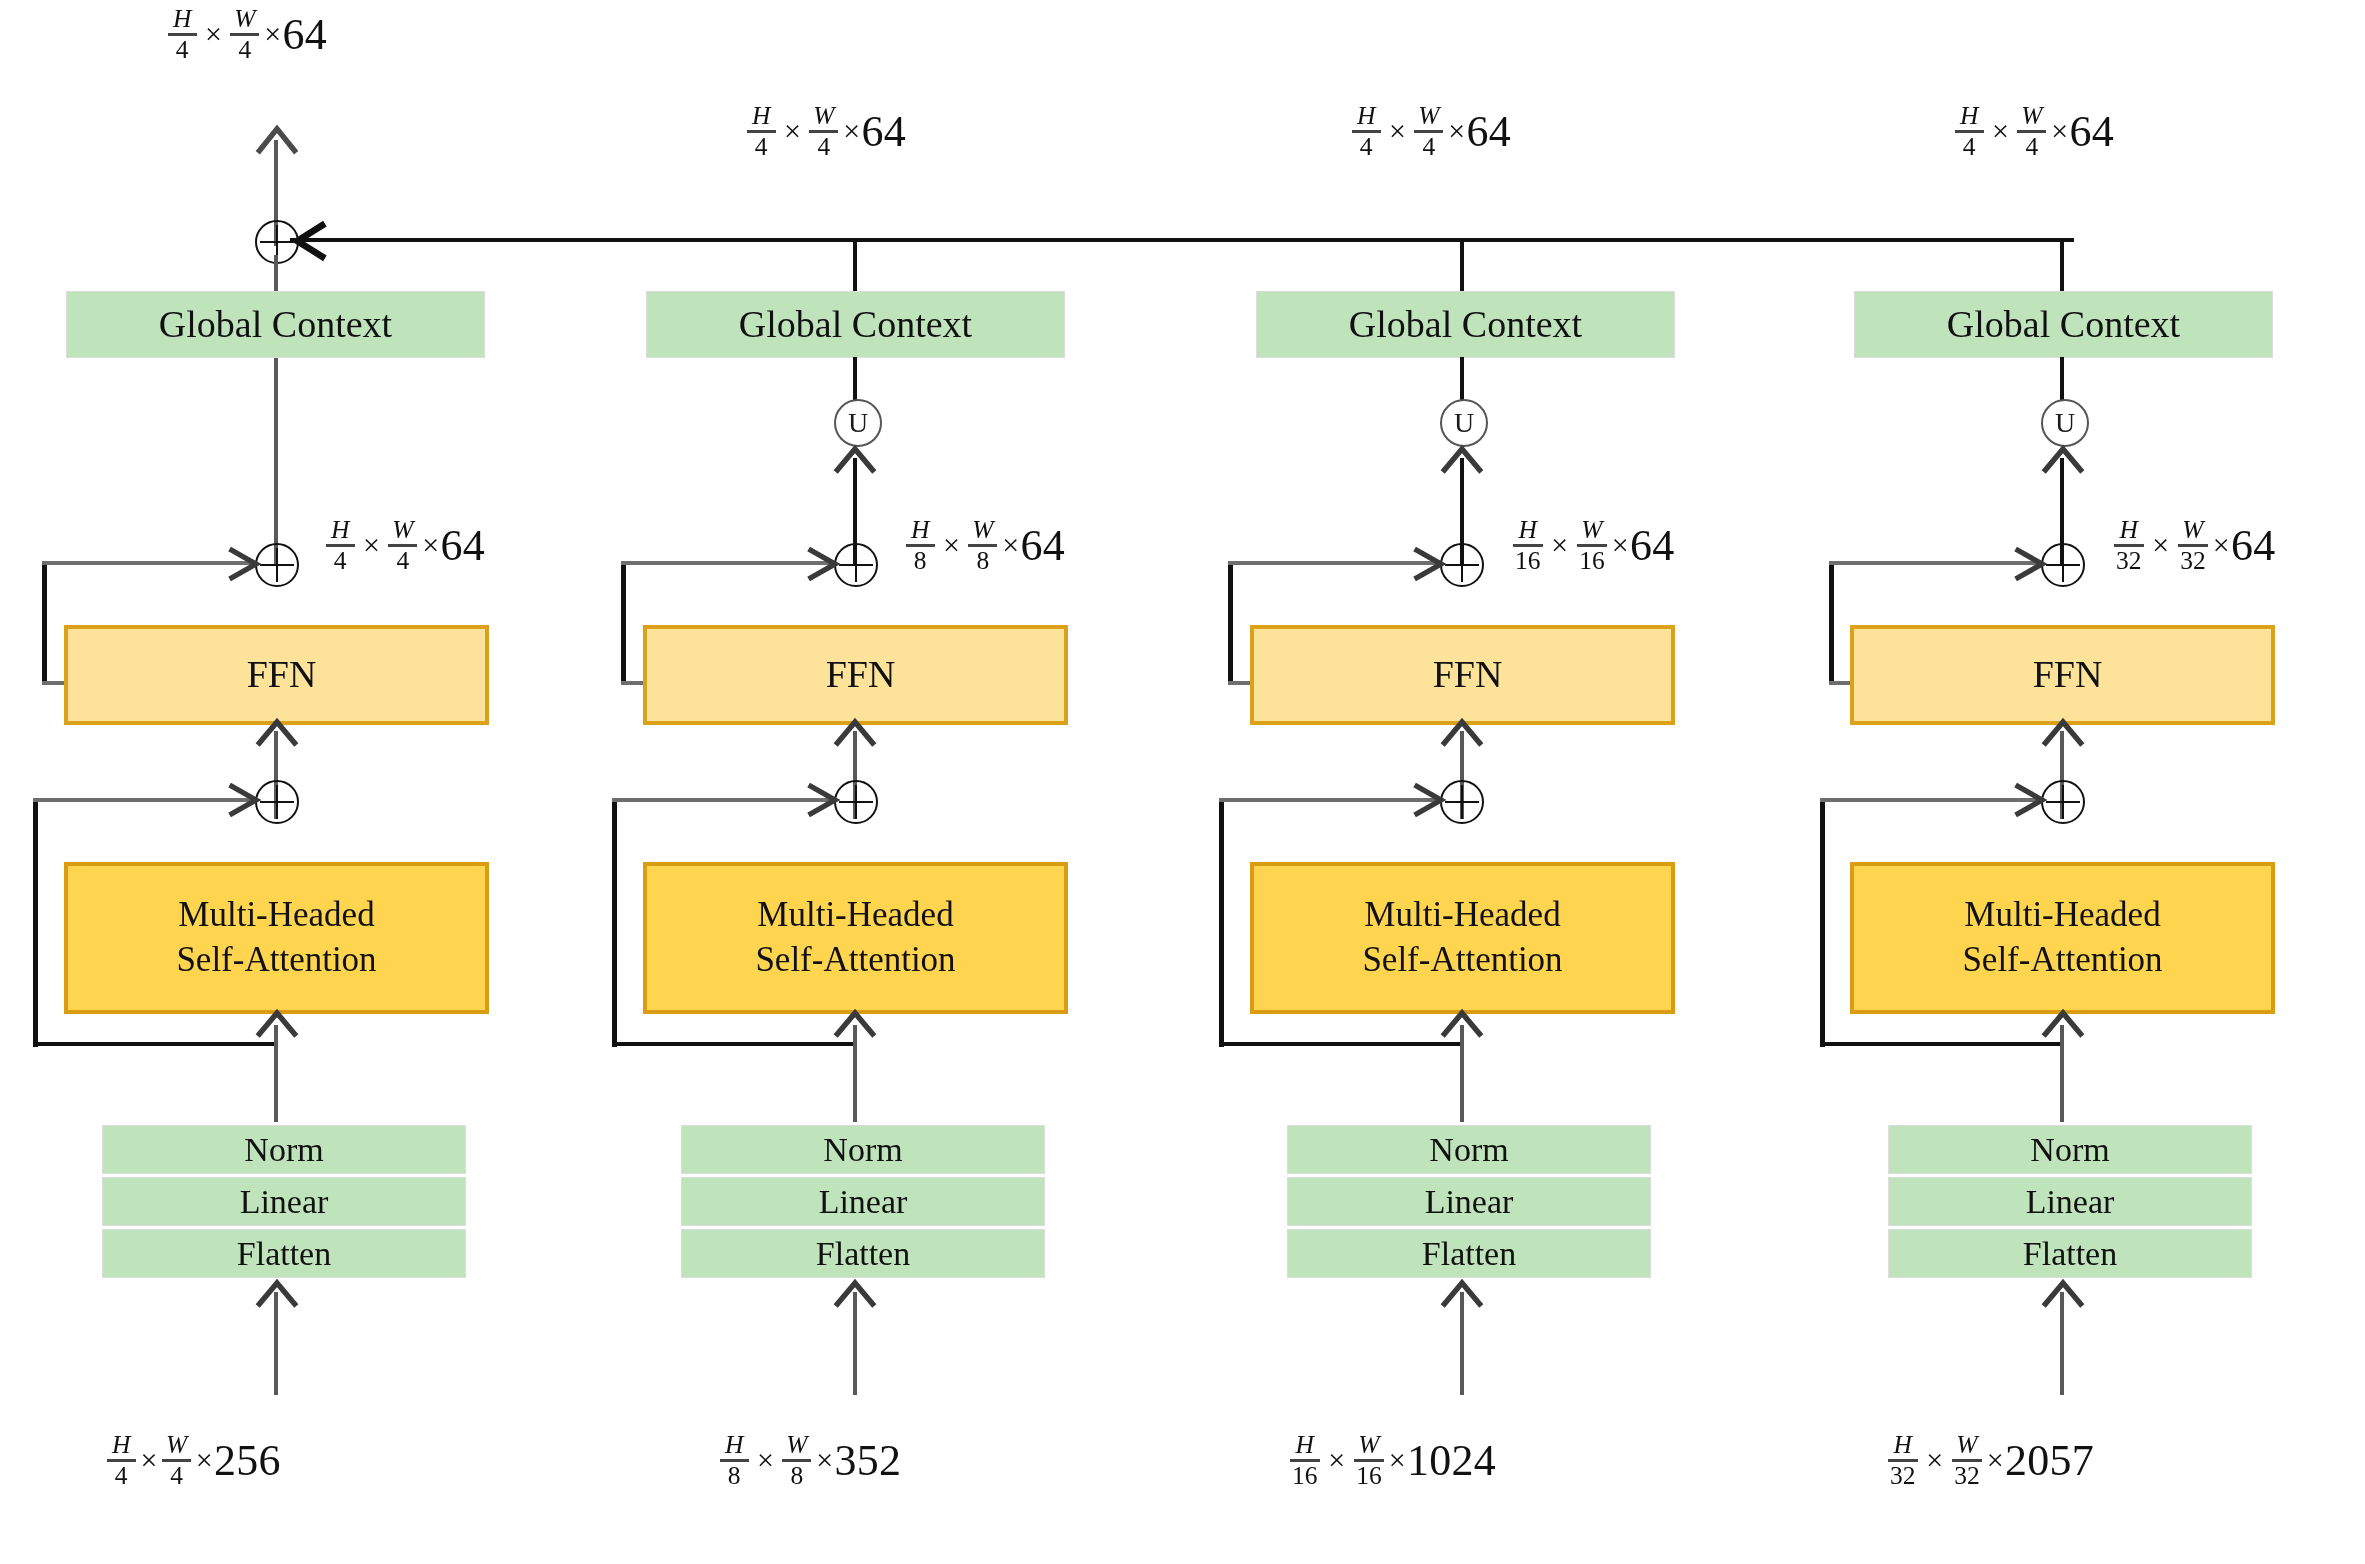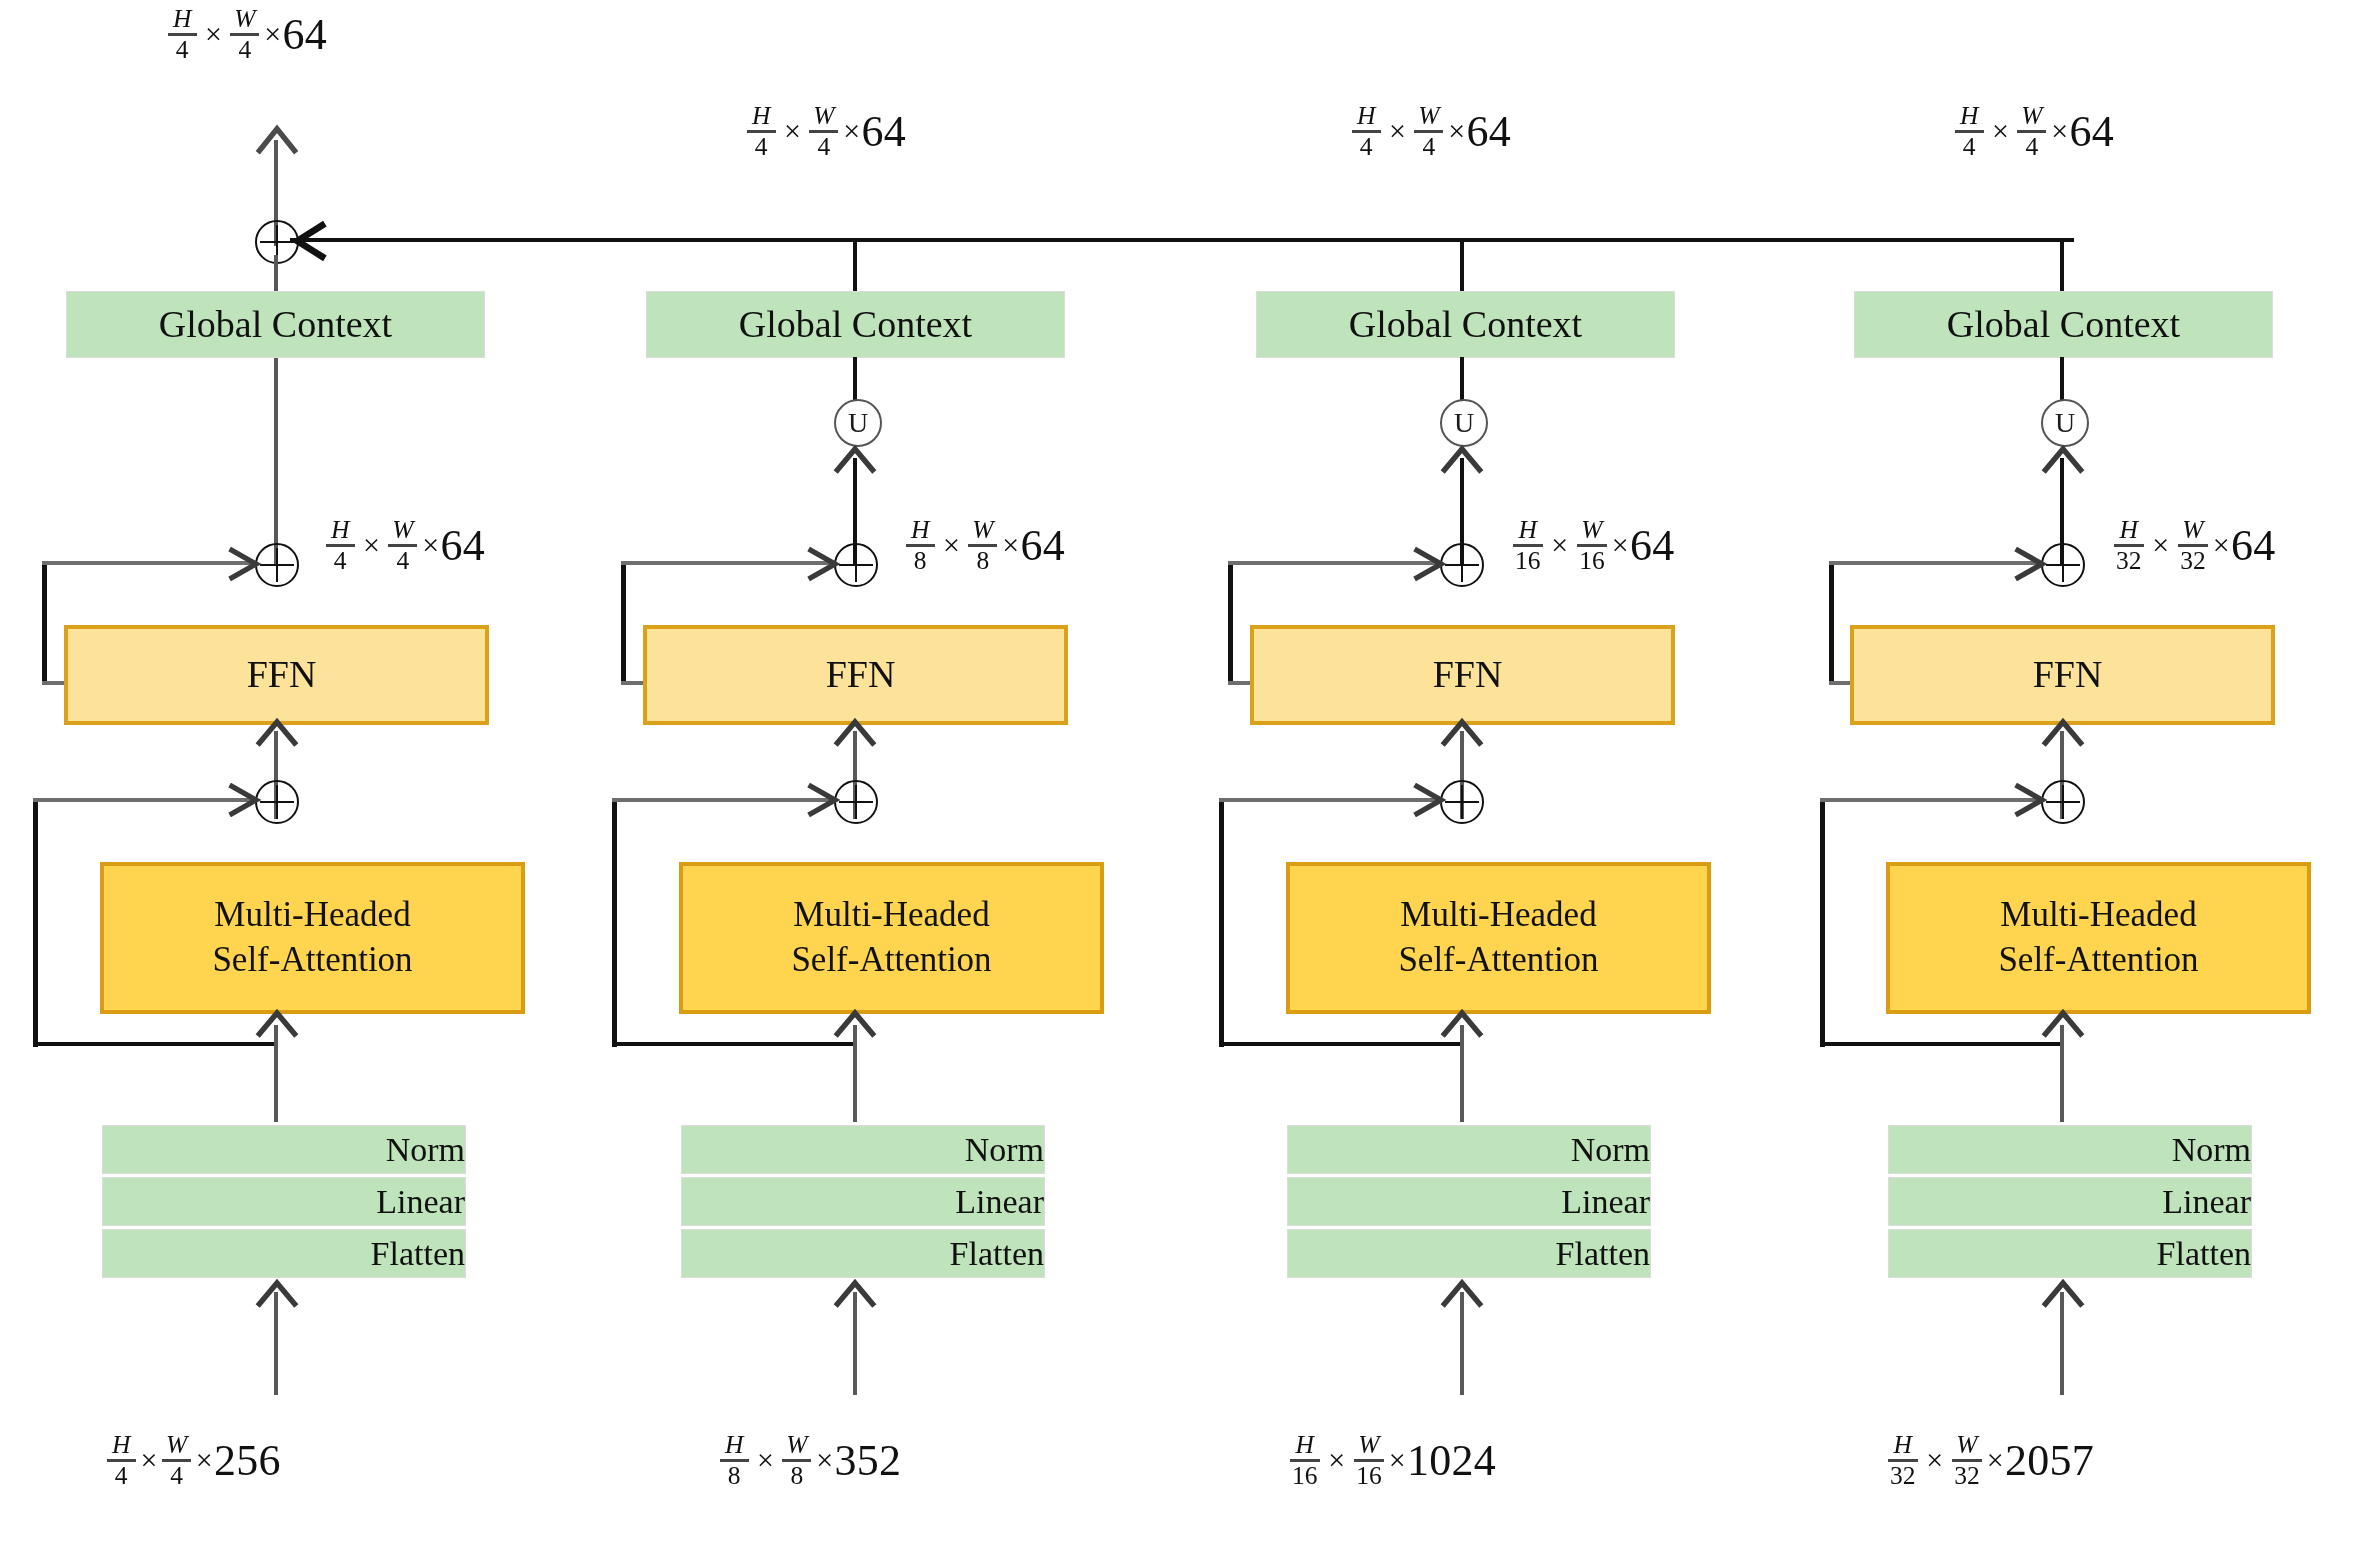--- a/index.html
+++ b/index.html
@@ -28,35 +28,33 @@
   }
   .box-green{
     background:#bfe3bb;
     border:1.8px solid #dcdcdc;
     font-size:38px;
   }
   .box-green-sub{
     background:#bfe3bb;
     border:1.8px solid #dcdcdc;
     font-size:34px;
-    justify-content:flex-end;
   }
   .box-ffn{
     background:#fde39a;
     border:4.2px solid #dca11a;
     font-size:38px;
     padding-left:10px;
   }
   .box-mhsa{
     background:#ffd44f;
     border:4.2px solid #d99c12;
     font-size:35px;
     flex-direction:column;
     line-height:1.28;
-    margin-left:36px;
   }
 
   
   .vline{position:absolute;background:#595959;width:4.2px;}
   .vline-dark{position:absolute;background:#111;width:4.2px;}
   .hline{position:absolute;background:#6e6e6e;height:4.2px;}
   .hline-dark{position:absolute;background:#111;height:4.2px;}
 
   
   .chev{position:absolute;}

